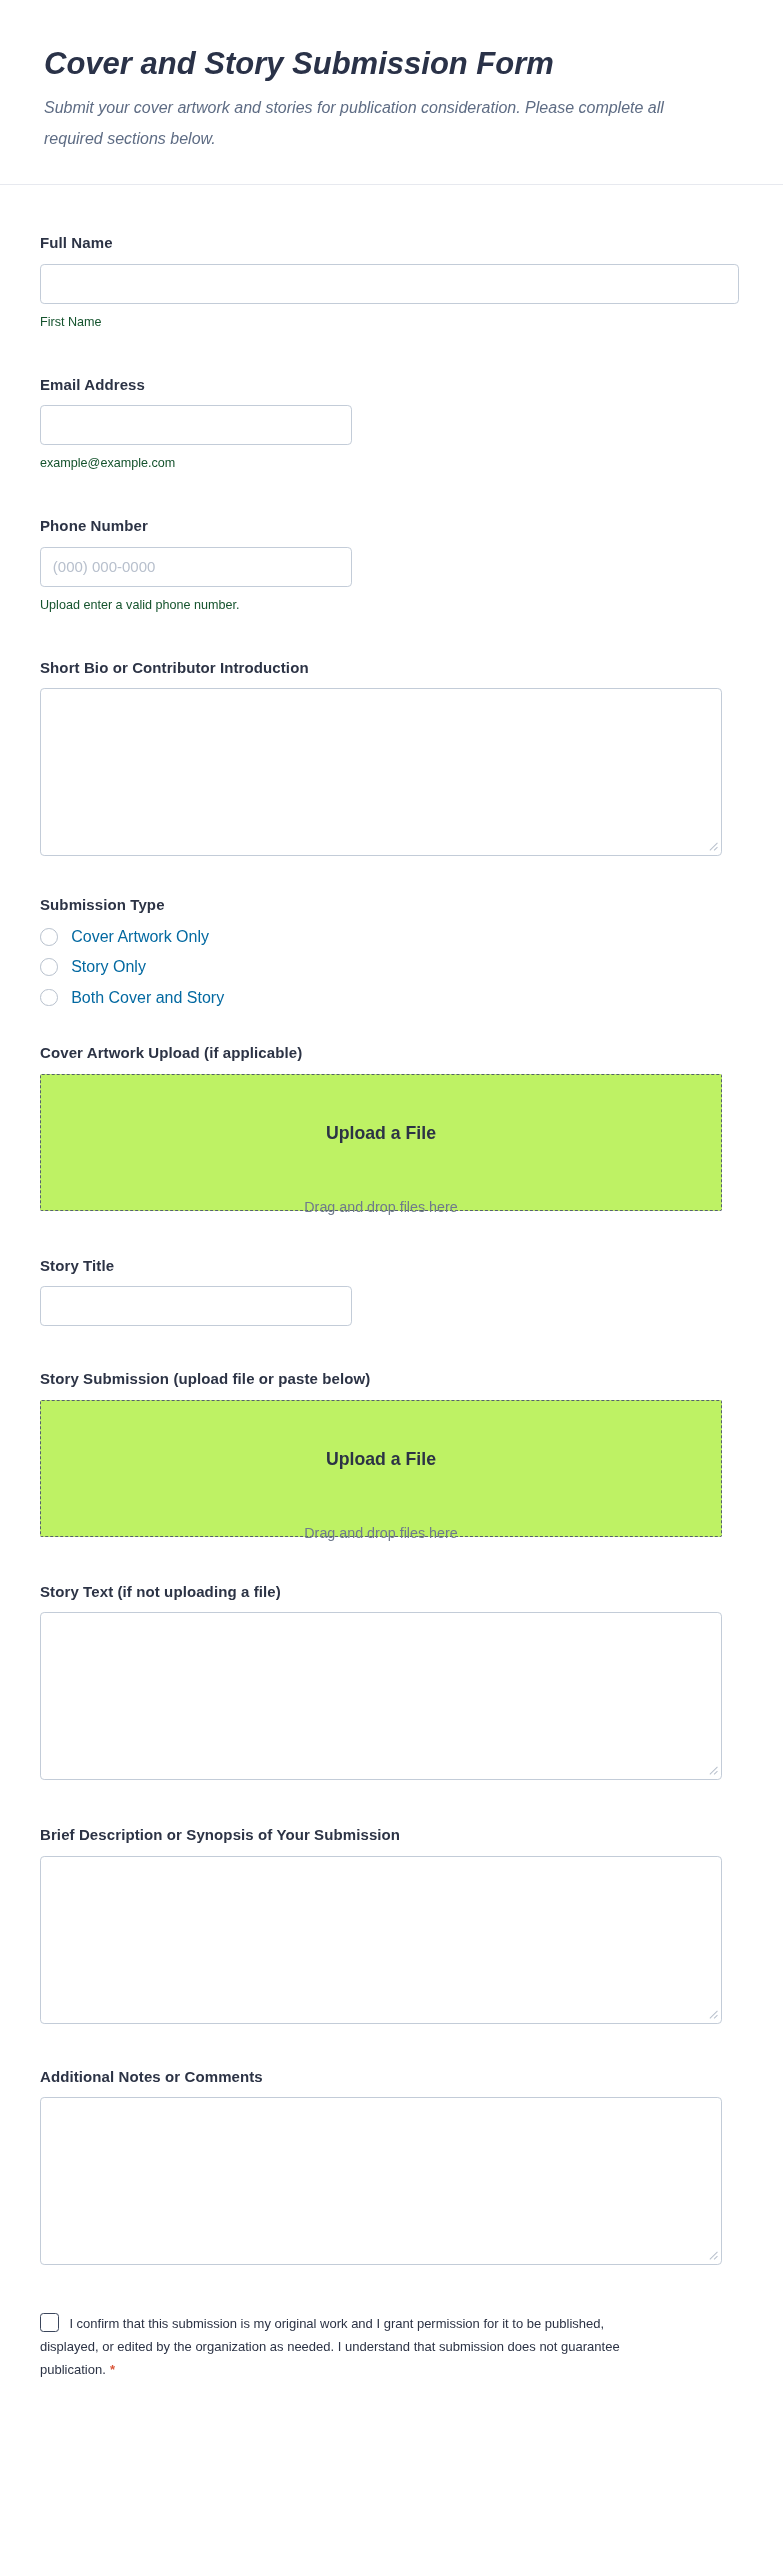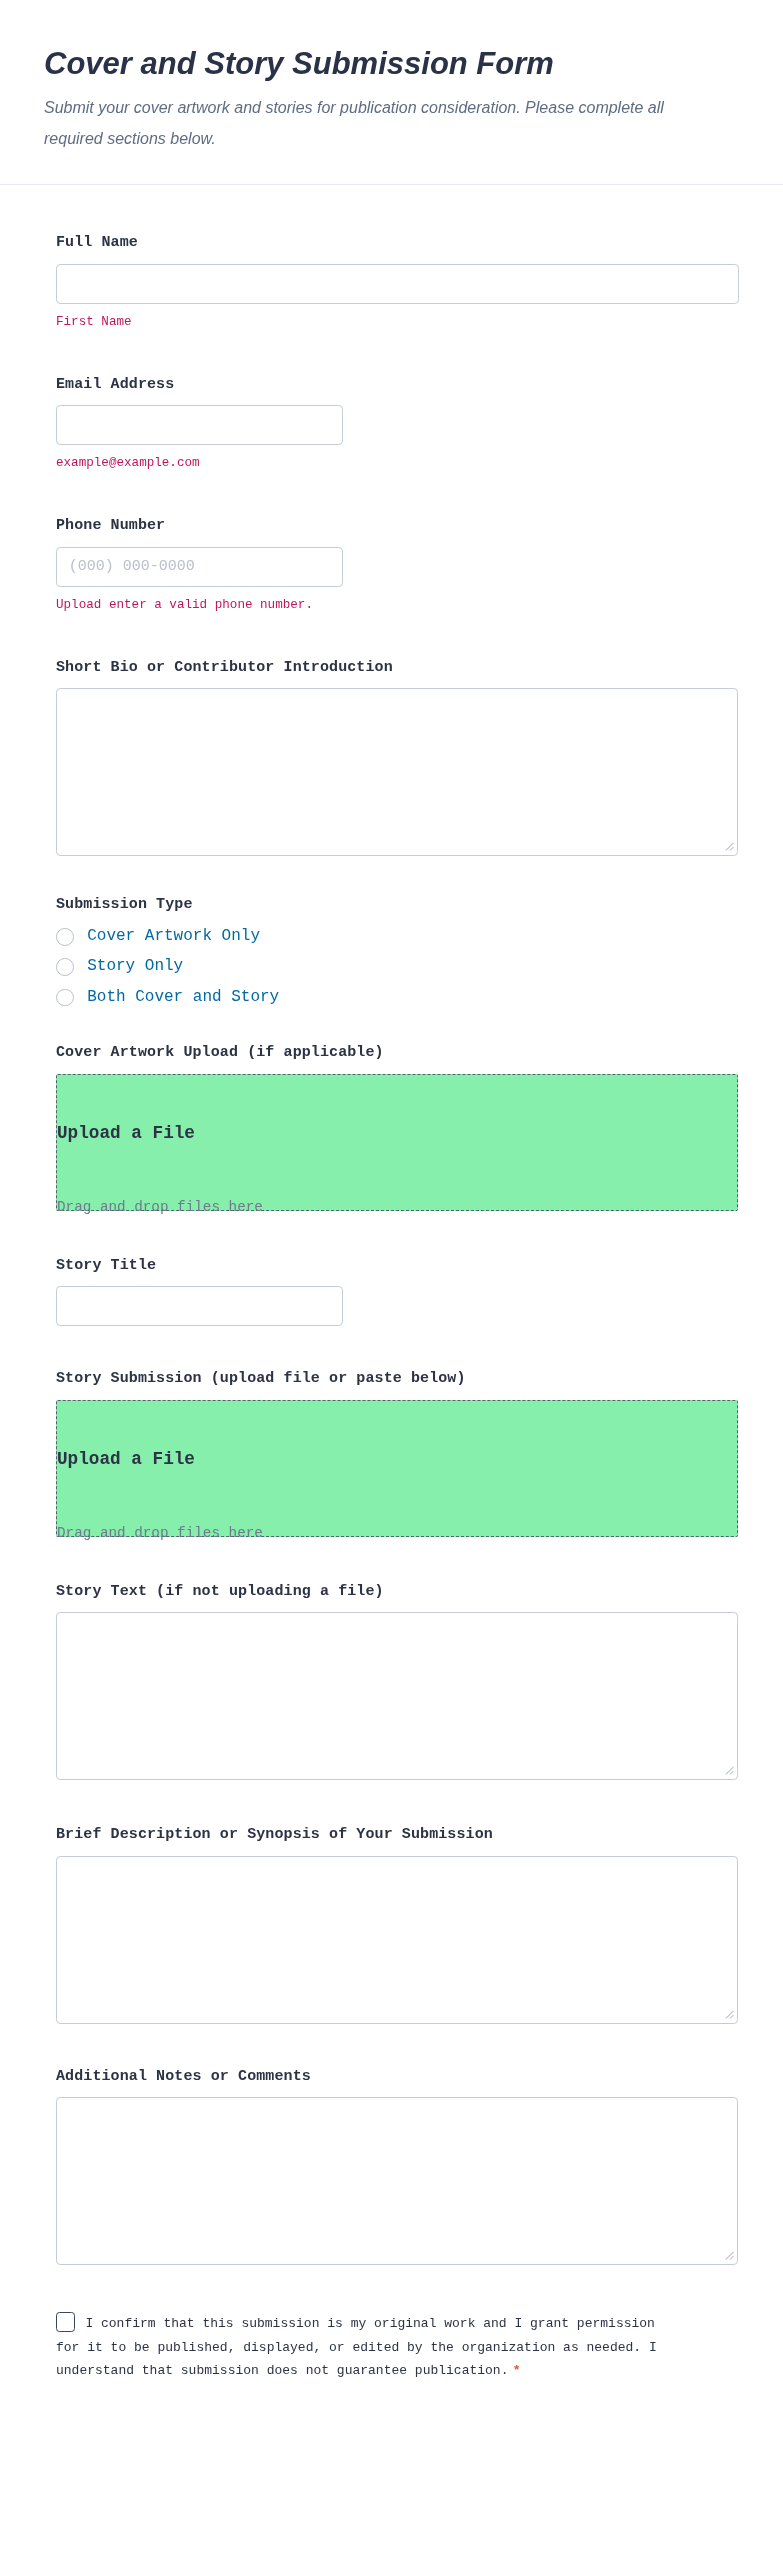--- a/index.html
+++ b/index.html
@@ -6,36 +6,36 @@
   html,body { background:#ffffff; }
   body {
     width:783px; height:2576px; overflow:hidden;
     font-family:"Liberation Sans","DejaVu Sans",sans-serif;
     color:#2c3345;
   }
   .form-header { padding:45px 56px 30px 44px;font-style:italic; }
   .form-title { font-size:31px; line-height:37px; font-weight:700; color:#2a3248; }
   .form-subtitle { margin-top:10px; font-size:16px; line-height:31px; color:#5e6c84; max-width:640px; }
   .divider { width:783px; border-bottom:1.7px solid #e7e9ef; }
-  .form-body { padding:0 44px 0 56px;font-family:Liberation Mono, monospace; }
+  .form-body { padding:0 44px 0 40px; }
 
   .field { margin-top:46px; }
   .field.first { margin-top:49px; }
   .field.tight { margin-top:40px; }
   .field.cover { margin-top:38px; }
   .field.story-upload { margin-top:44px; }
   .field.notes { margin-top:44px; }
 
   .label { font-size:15px; line-height:18.5px; font-weight:700; color:#2c3345; letter-spacing:0.1px; }
-  .sublabel { margin-top:11px; font-size:12.6px; line-height:15px; color:#be185d; }
+  .sublabel { margin-top:11px; font-size:12.6px; line-height:15px; color:#14532d; }
 
   .name-row { display:flex; gap:27px; margin-top:11px; }
   .name-col { flex:1; }
   .text-input {
-    display:block; width:287px; height:40px; margin-top:11px;
+    display:block; width:312px; height:40px; margin-top:11px;
     border:0.8px solid #c3ccd8; border-radius:4.2px; background:#fff;
     font-family:inherit; font-size:15px; color:#2c3345; padding:0 11.8px; outline:none;
   }
   .name-col .text-input { width:100%; margin-top:0; }
   .text-input::placeholder { color:#b8c0cd; opacity:1; }
 
   .textarea-wrap { position:relative; margin-top:11px; width:682px; }
   .big-textarea {
     display:block; width:100%; height:168px; resize:none;
     border:0.8px solid #c3ccd8; border-radius:4.2px; background:#fff;
@@ -44,22 +44,22 @@
   .resize-grip { position:absolute; right:4.2px; bottom:5px; pointer-events:none; }
 
   .radio-group { margin-top:13.5px; }
   .radio-row { display:flex; align-items:center; }
   .radio-row + .radio-row { margin-top:12.6px; }
   .radio-circle { width:17.7px; height:17.7px; border:1.7px solid #b8c1cd; border-radius:50%; background:#fff; flex:none; }
   .radio-label { margin-left:13.5px; font-size:16px; line-height:17.7px; color:#0369a1; }
 
   .upload-box {
     margin-top:11px; width:682px; height:137px;
-    border:0.8px dashed #566070; border-radius:1.7px; background:#86efac;
-    display:flex; flex-direction:column; align-items:flex-start; justify-content:center;
+    border:0.8px dashed #566070; border-radius:1.7px; background:#bef264;
+    display:flex; flex-direction:column; align-items:center; justify-content:center;
     cursor:pointer;
     gap:48px;
   }
   .upload-title { font-size:17.7px; line-height:20px; font-weight:700; color:#2c3345; margin-top:6.7px; }
   .upload-hint { font-size:14.3px; line-height:17px; color:#6f7a8c; margin-top:7.6px; }
 
   .consent { margin-top:47px; max-width:613px; font-size:13px; line-height:23px; color:#2c3345; }
   .checkbox {
     display:inline-block; width:19.4px; height:19.4px;
     border:1.7px solid #3b465c; border-radius:3.4px; background:#fff;

